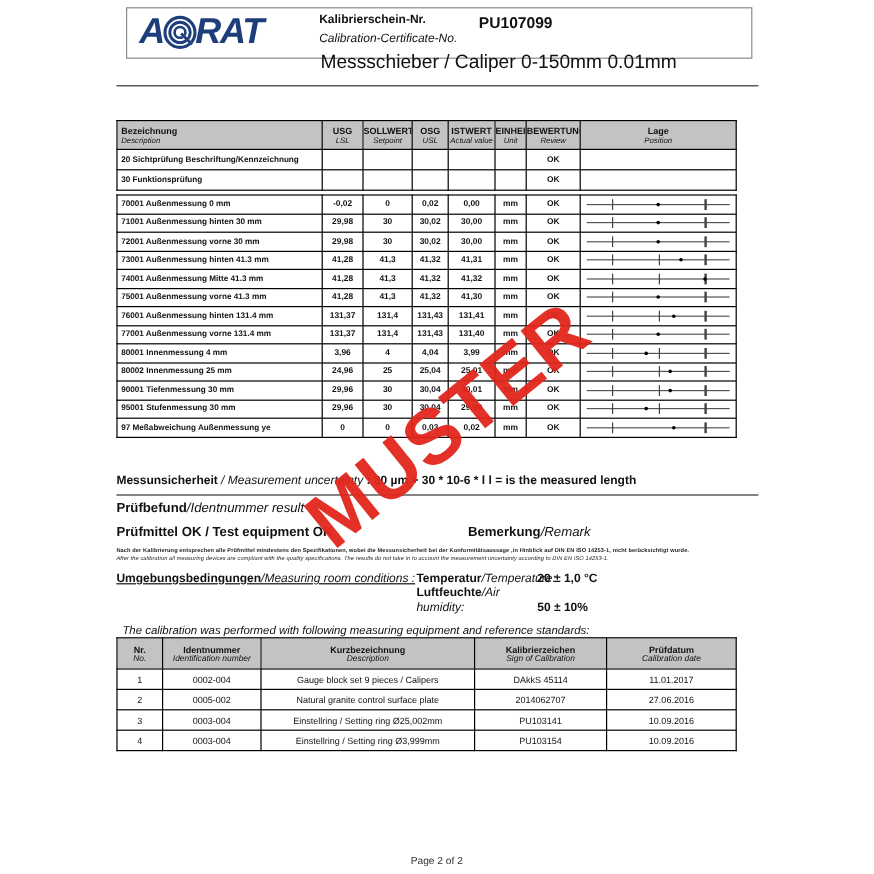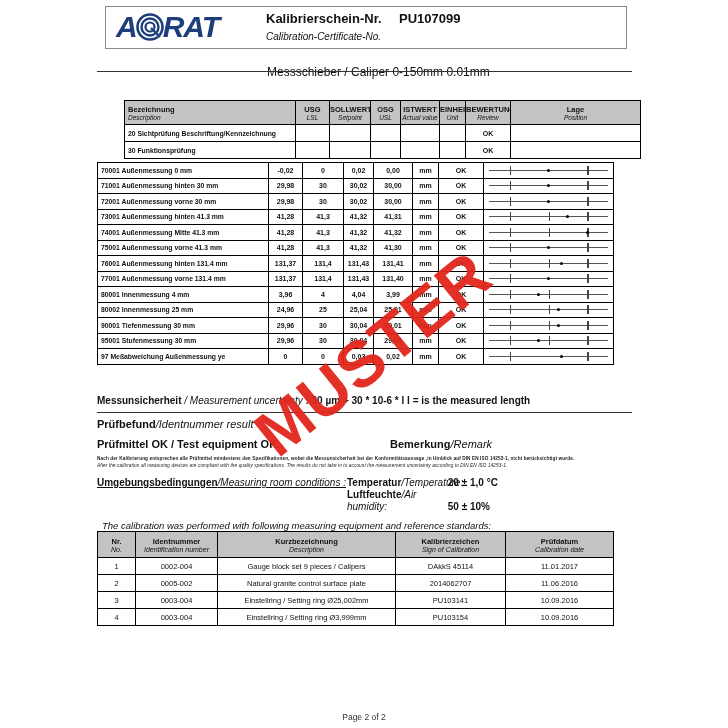--- a/index.html
+++ b/index.html
@@ -5,38 +5,38 @@
 <style>
   * { box-sizing: border-box; margin: 0; padding: 0; }
   body { background: #fff; font-family: "Liberation Sans", "DejaVu Sans", sans-serif; }
   .page { position: relative; width: 728px; height: 728px; background: #fff; color: #111; overflow: hidden; }
 
   
   .header-box { position: absolute; left: 105px; top: 6px; width: 522px; height: 43px; border: 1px solid #8a8a8a; }
   .logo { position: absolute; left: 10px; top: 3px; display: flex; align-items: center; color: #1d3d7b; font-weight: bold; font-style: italic; font-size: 30px; letter-spacing: -1px; }
   .logo svg { margin: 0 -2px; }
   .hdr-title { position: absolute; left: 160px; top: 4px; }
-  .hdr-title .de { font-size: 13px; font-weight: bold; }
+  .hdr-title .de { font-size: 10px; font-weight: bold; }
   .hdr-title .en { font-size: 10px; font-style: italic; margin-top: 5px; }
   .cert-no { position: absolute; left: 293px; top: 4px; font-size: 13px; font-weight: bold; }
 
-  .instrument { position: absolute; left: 267px; top: 65px; font-size: 12px; }
+  .instrument { position: absolute; left: 267px; top: 44px; font-size: 16px; }
 
   .rule { position: absolute; left: 97px; width: 535px; border-top: 1.5px solid #333; }
   .rule1 { top: 71px; } .rule2 { top: 412px; border-top-width: 1px; }
 
   .procedure { position: absolute; left: 97px; top: 77px; width: 524px; font-size: 10px; line-height: 11.5px; }
   .procedure .de { font-weight: bold; text-decoration: underline; }
   .procedure .en { font-style: italic; text-decoration: underline; }
   .procedure .txt { font-weight: bold; }
 
   
   table { border-collapse: collapse; table-layout: fixed; width: 516px; }
   td, th { border: 1px solid #000; overflow: hidden; white-space: nowrap; padding: 0; vertical-align: middle; }
-  .t1 { position: absolute; left: 97px; top: 100px; margin-left: 27px; }
+  .t1 { position: absolute; left: 97px; top: 100px; }
   .t2 { position: absolute; left: 97px; top: 162px; }
   .teq { position: absolute; left: 97px; top: 531px; }
   th { background: #c3c3c3; font-weight: normal; }
   th .de { font-size: 7.5px; font-weight: bold; }
   th .en { font-size: 6.5px; font-style: italic; }
   .t1 th { height: 24px; text-align: center; }
   .t1 th:first-child, .t1 td:first-child.name { text-align: left; padding-left: 3px; }
   .t1 td { height: 17px; }
   .t2 td { height: 15.5px; }
   td.name { font-size: 6.8px; font-weight: bold; text-align: left; padding-left: 3px; }
@@ -504,21 +504,21 @@
           <td>0002-004</td>
           <td>Gauge block set 9 pieces / Calipers</td>
           <td>DAkkS 45114</td>
           <td>11.01.2017</td>
         </tr>
         <tr>
           <td>2</td>
           <td>0005-002</td>
           <td>Natural granite control surface plate</td>
           <td>2014062707</td>
-          <td>11.06.2016</td>
+          <td>27.06.2016</td>
         </tr>
         <tr>
           <td>3</td>
           <td>0003-004</td>
           <td>Einstellring / Setting ring  Ø25,002mm</td>
           <td>PU103141</td>
           <td>10.09.2016</td>
         </tr>
         <tr>
           <td>4</td>

